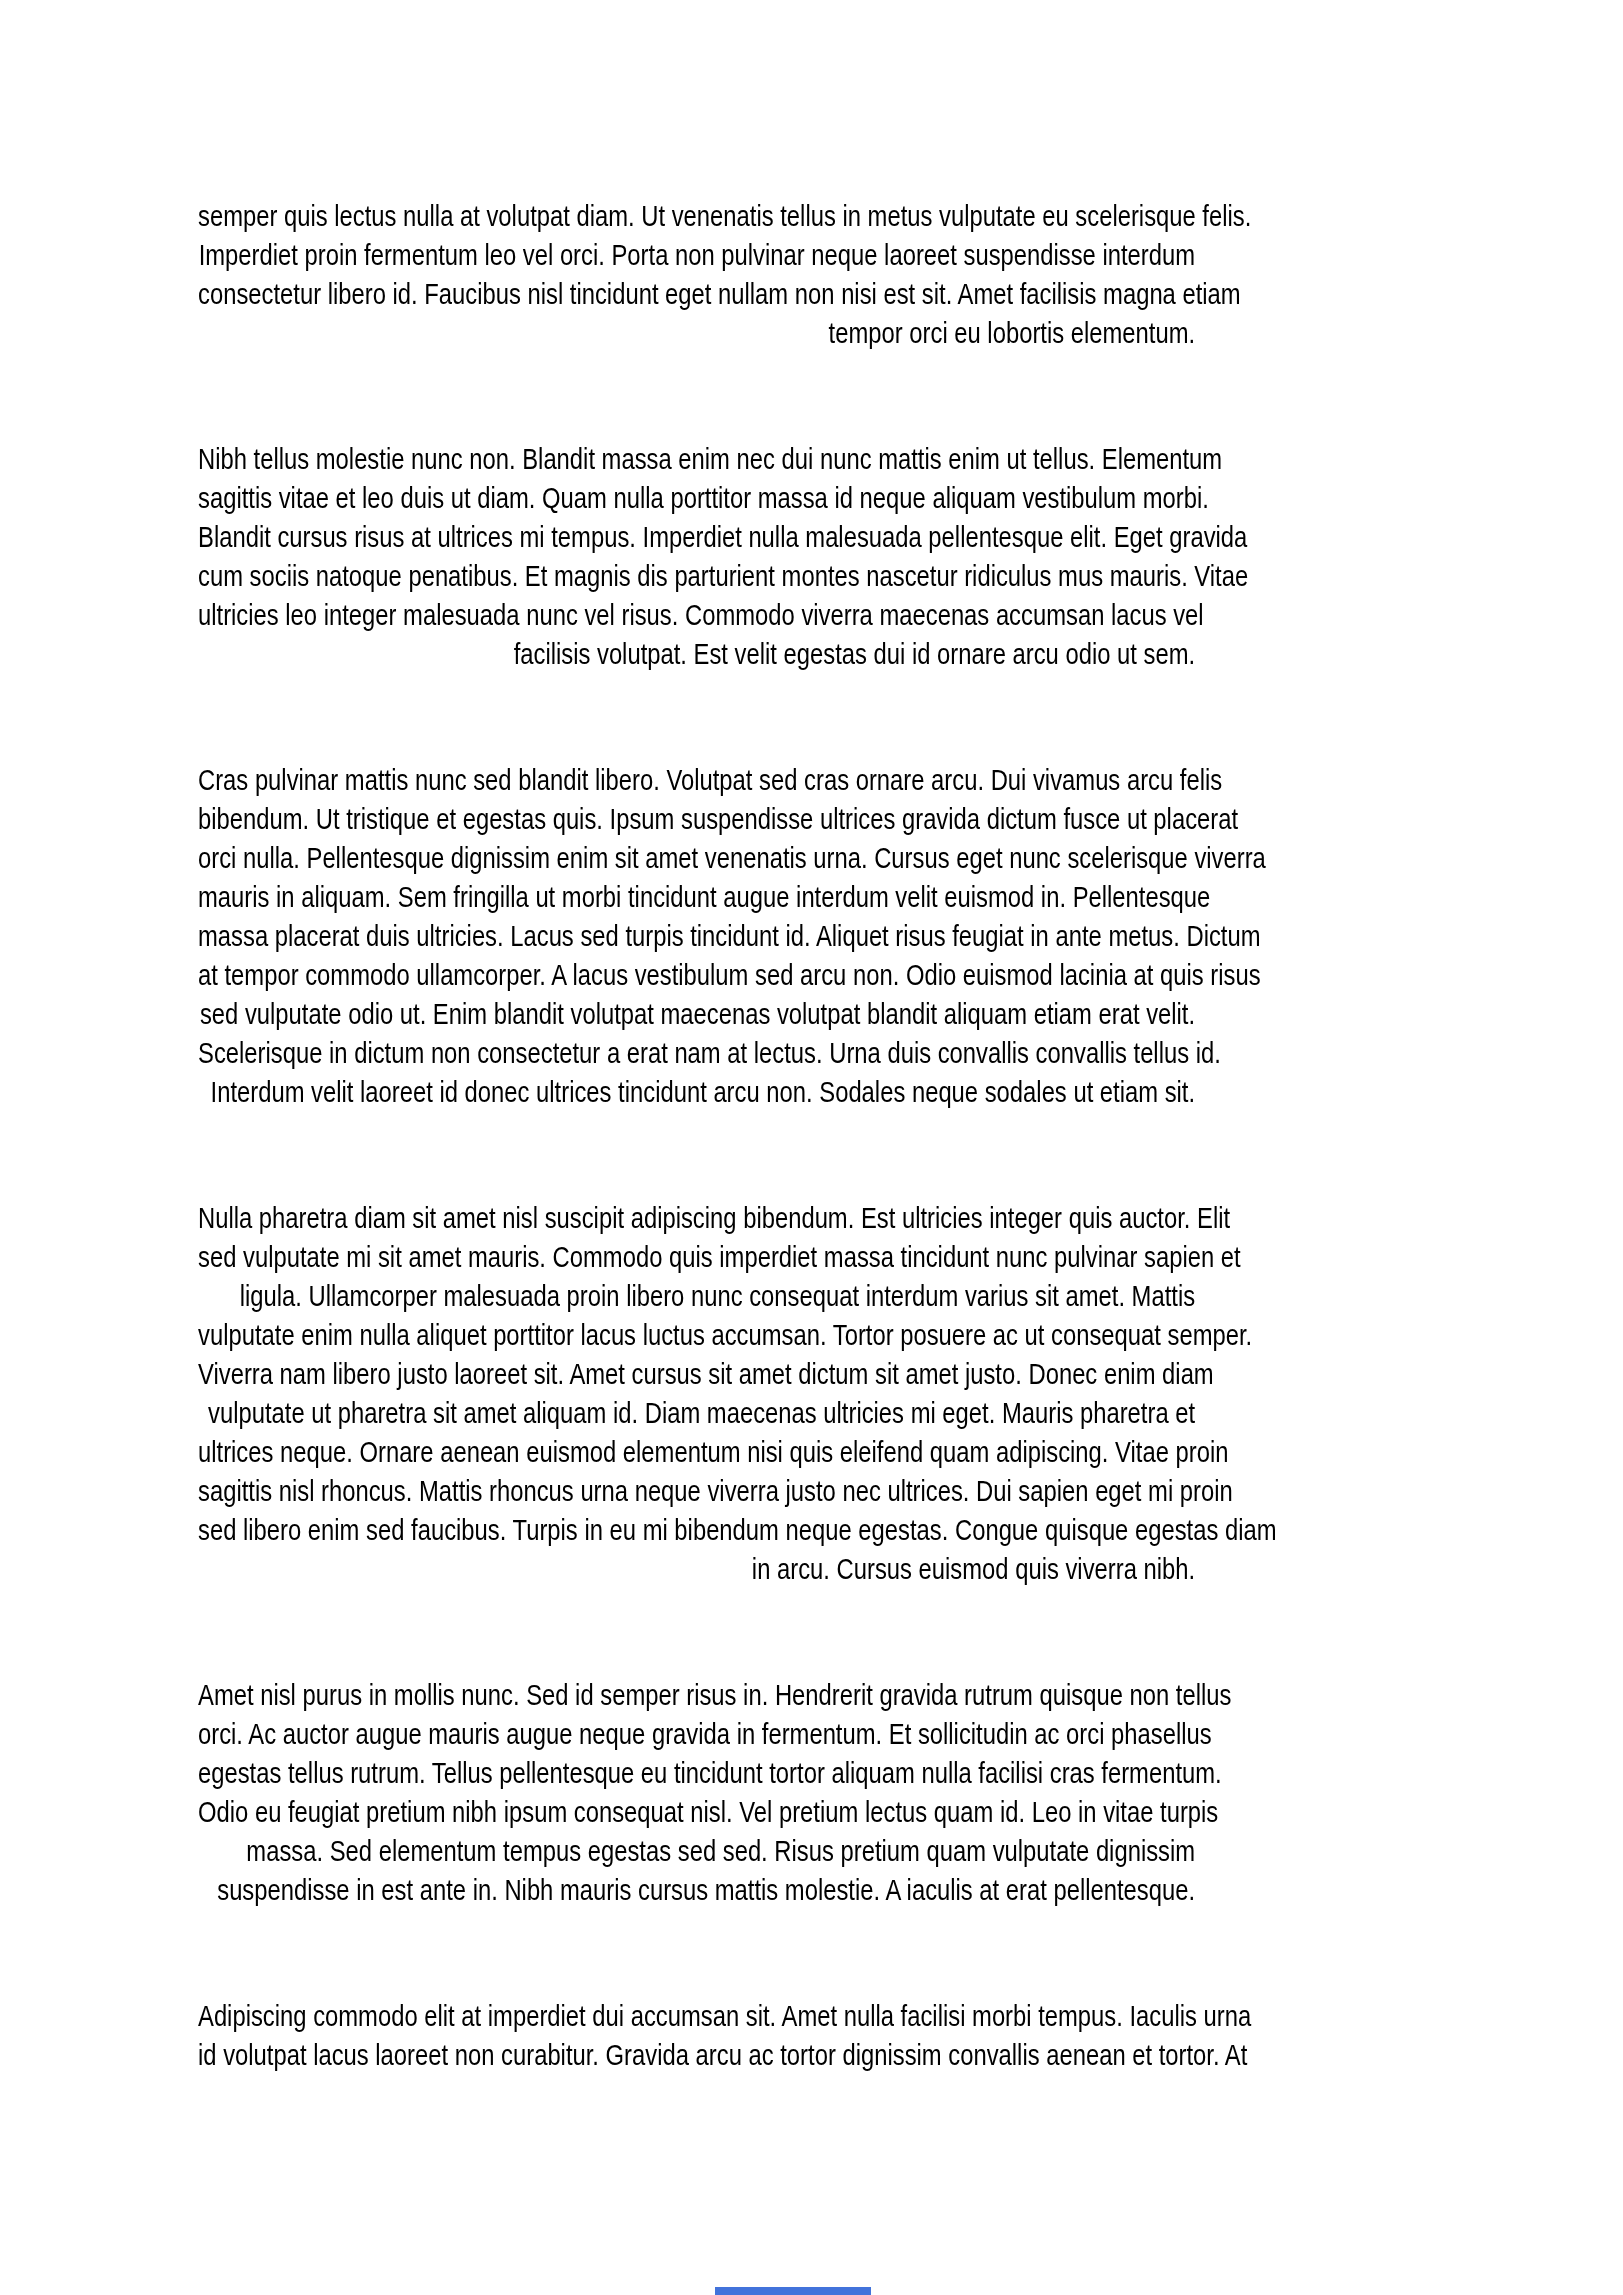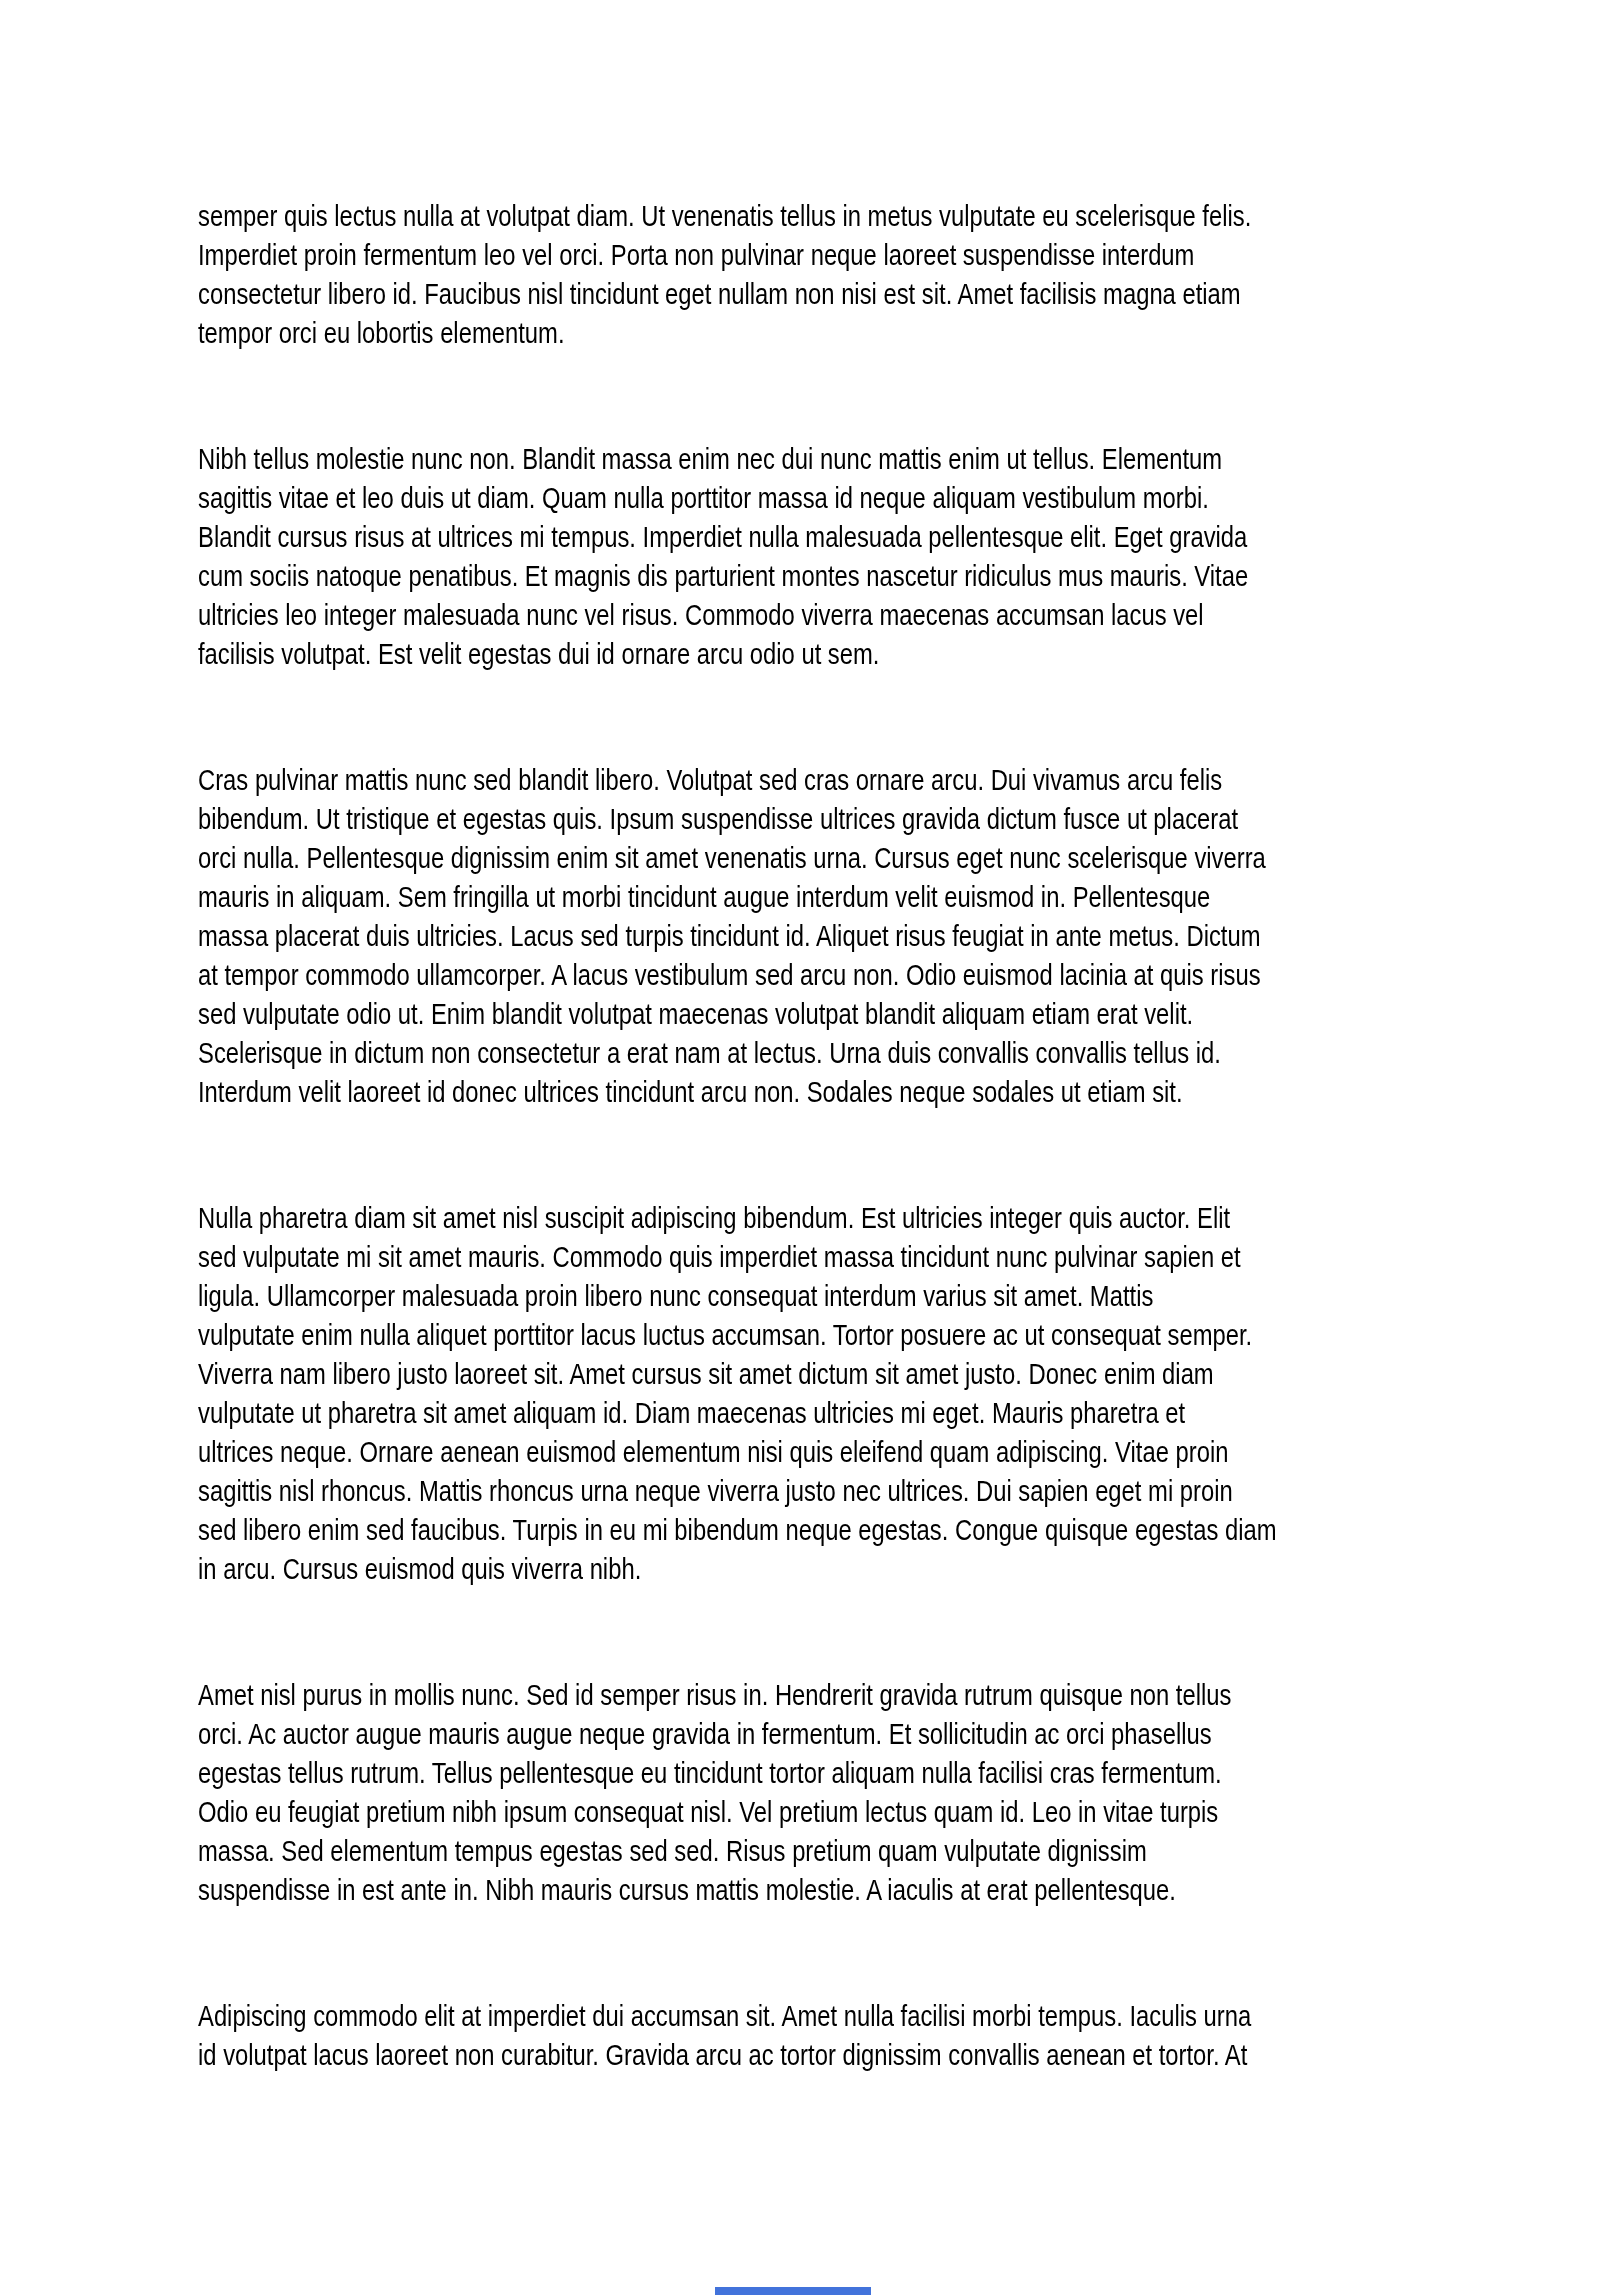--- a/index.html
+++ b/index.html
@@ -43,21 +43,21 @@
     bottom: 0;
     width: 156px;
     height: 8.5px;
     background: #4273db;
   }
 </style>
 </head>
 <body>
 
 <div class="page" style="background: rgb(255, 255, 255);">
-  <div class="doc" style="color: rgb(0, 0, 0);">
+  <div class="doc" style="color: rgb(0, 0, 0); text-align: right;">
       <div class="para">
         <div class="line">semper quis lectus nulla at volutpat diam. Ut venenatis tellus in metus vulputate eu scelerisque felis.</div>
         <div class="line">Imperdiet proin fermentum leo vel orci. Porta non pulvinar neque laoreet suspendisse interdum</div>
         <div class="line">consectetur libero id. Faucibus nisl tincidunt eget nullam non nisi est sit. Amet facilisis magna etiam</div>
         <div class="line">tempor orci eu lobortis elementum.</div>
       </div>
       <div class="para">
         <div class="line">Nibh tellus molestie nunc non. Blandit massa enim nec dui nunc mattis enim ut tellus. Elementum</div>
         <div class="line">sagittis vitae et leo duis ut diam. Quam nulla porttitor massa id neque aliquam vestibulum morbi.</div>
         <div class="line">Blandit cursus risus at ultrices mi tempus. Imperdiet nulla malesuada pellentesque elit. Eget gravida</div>

